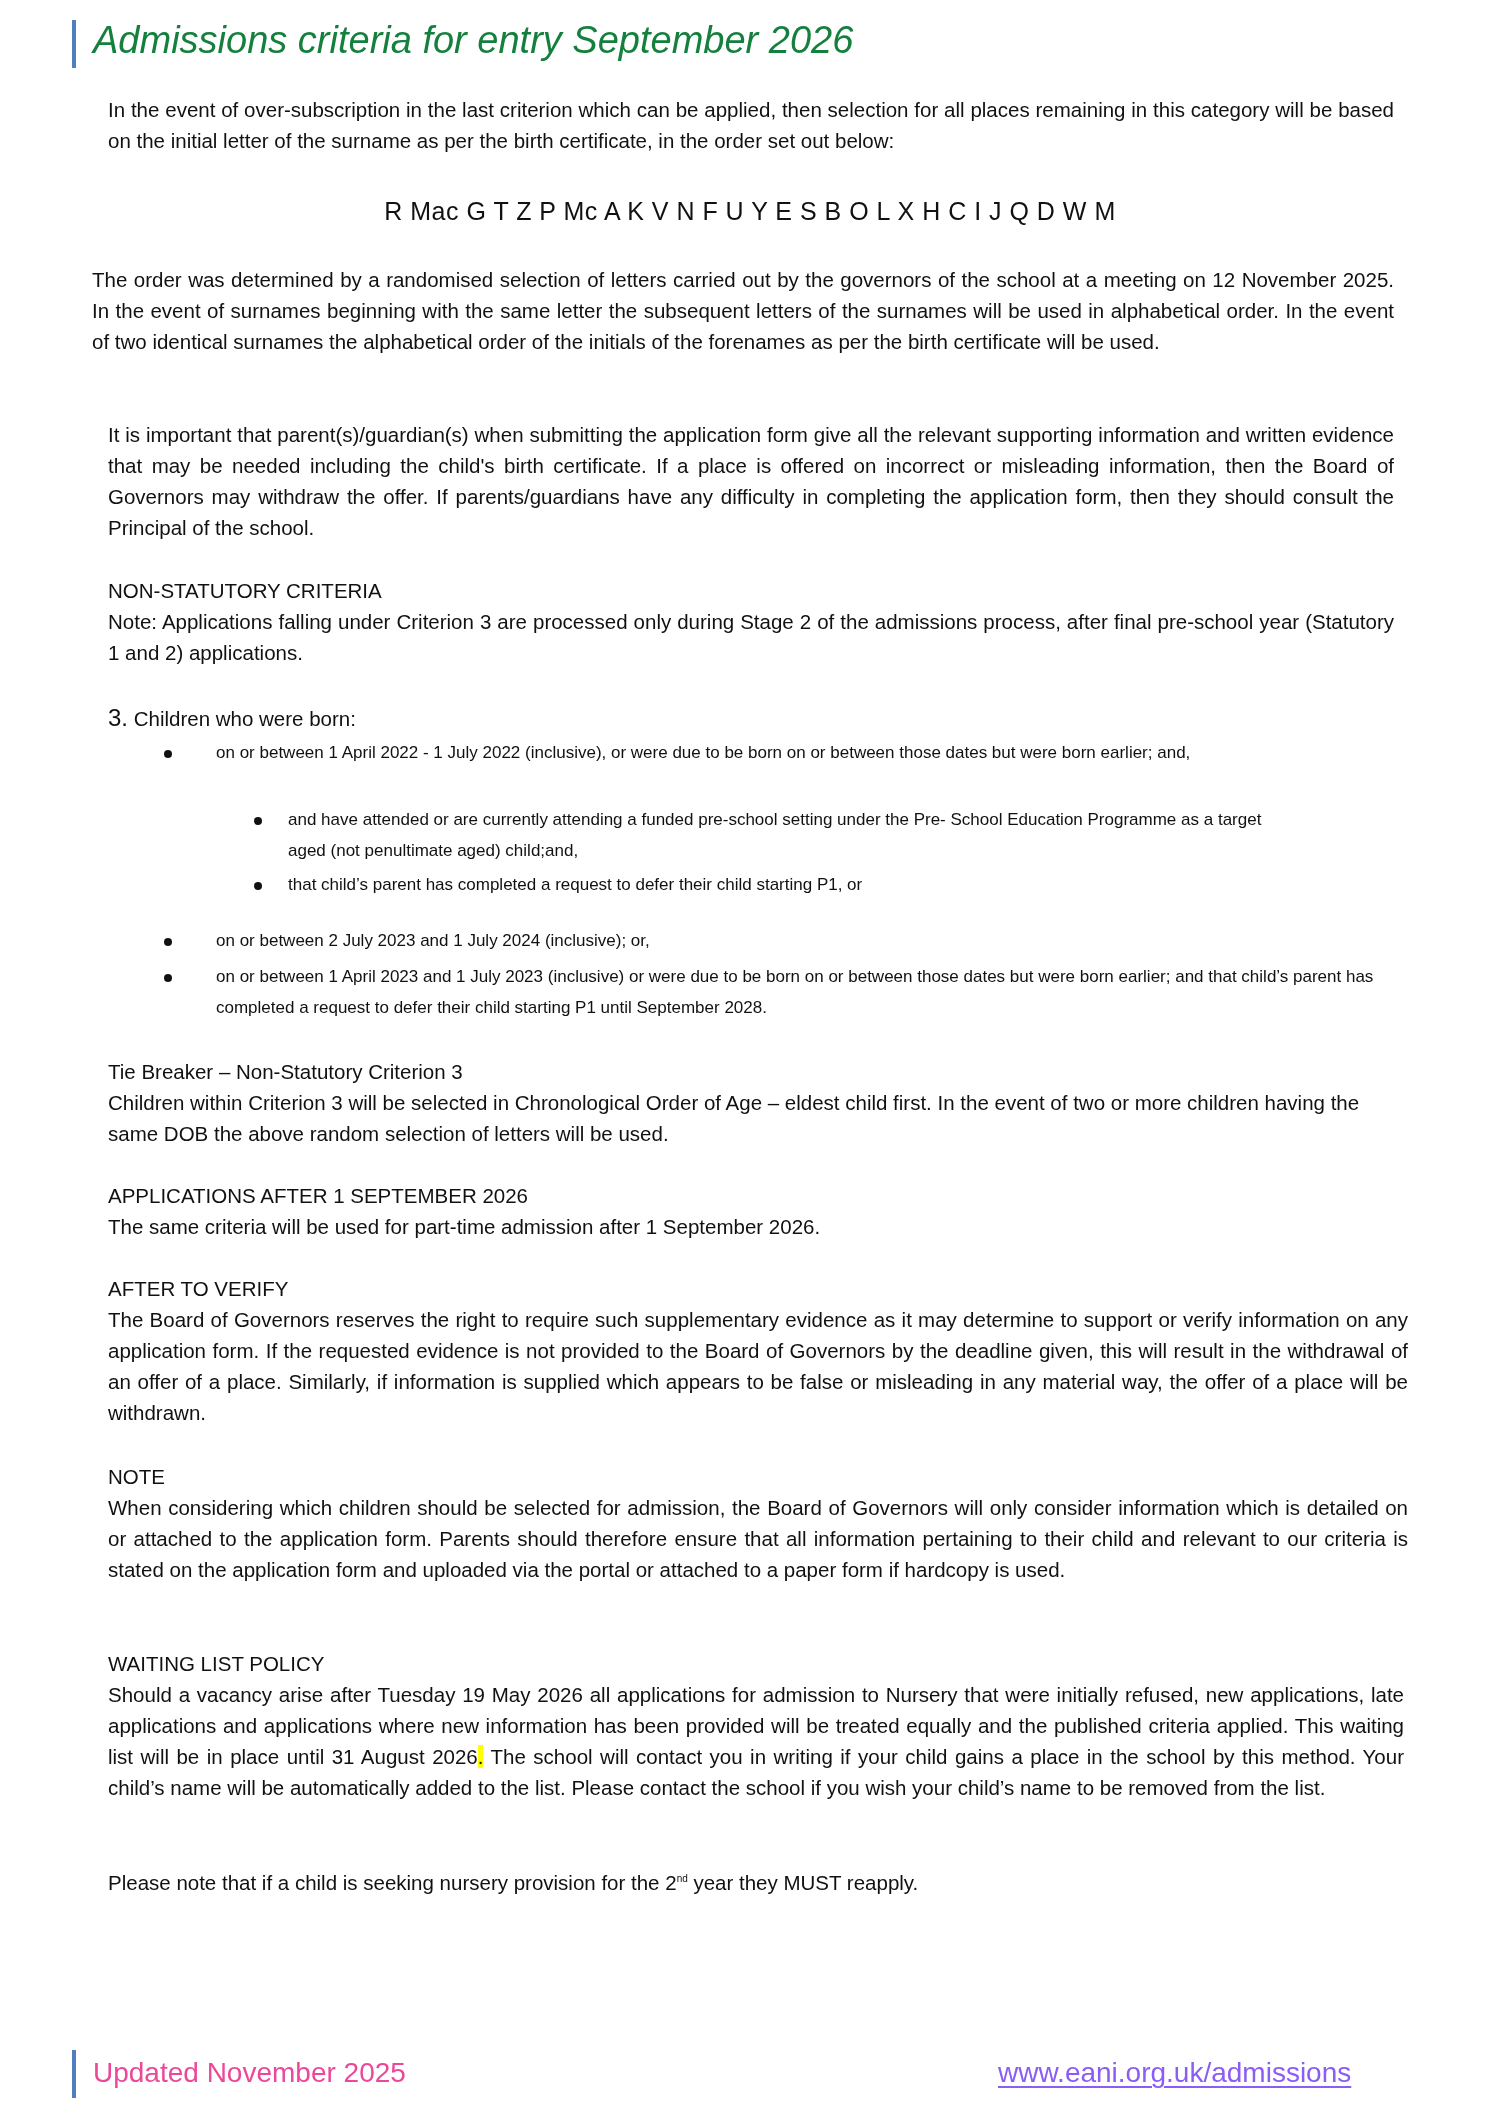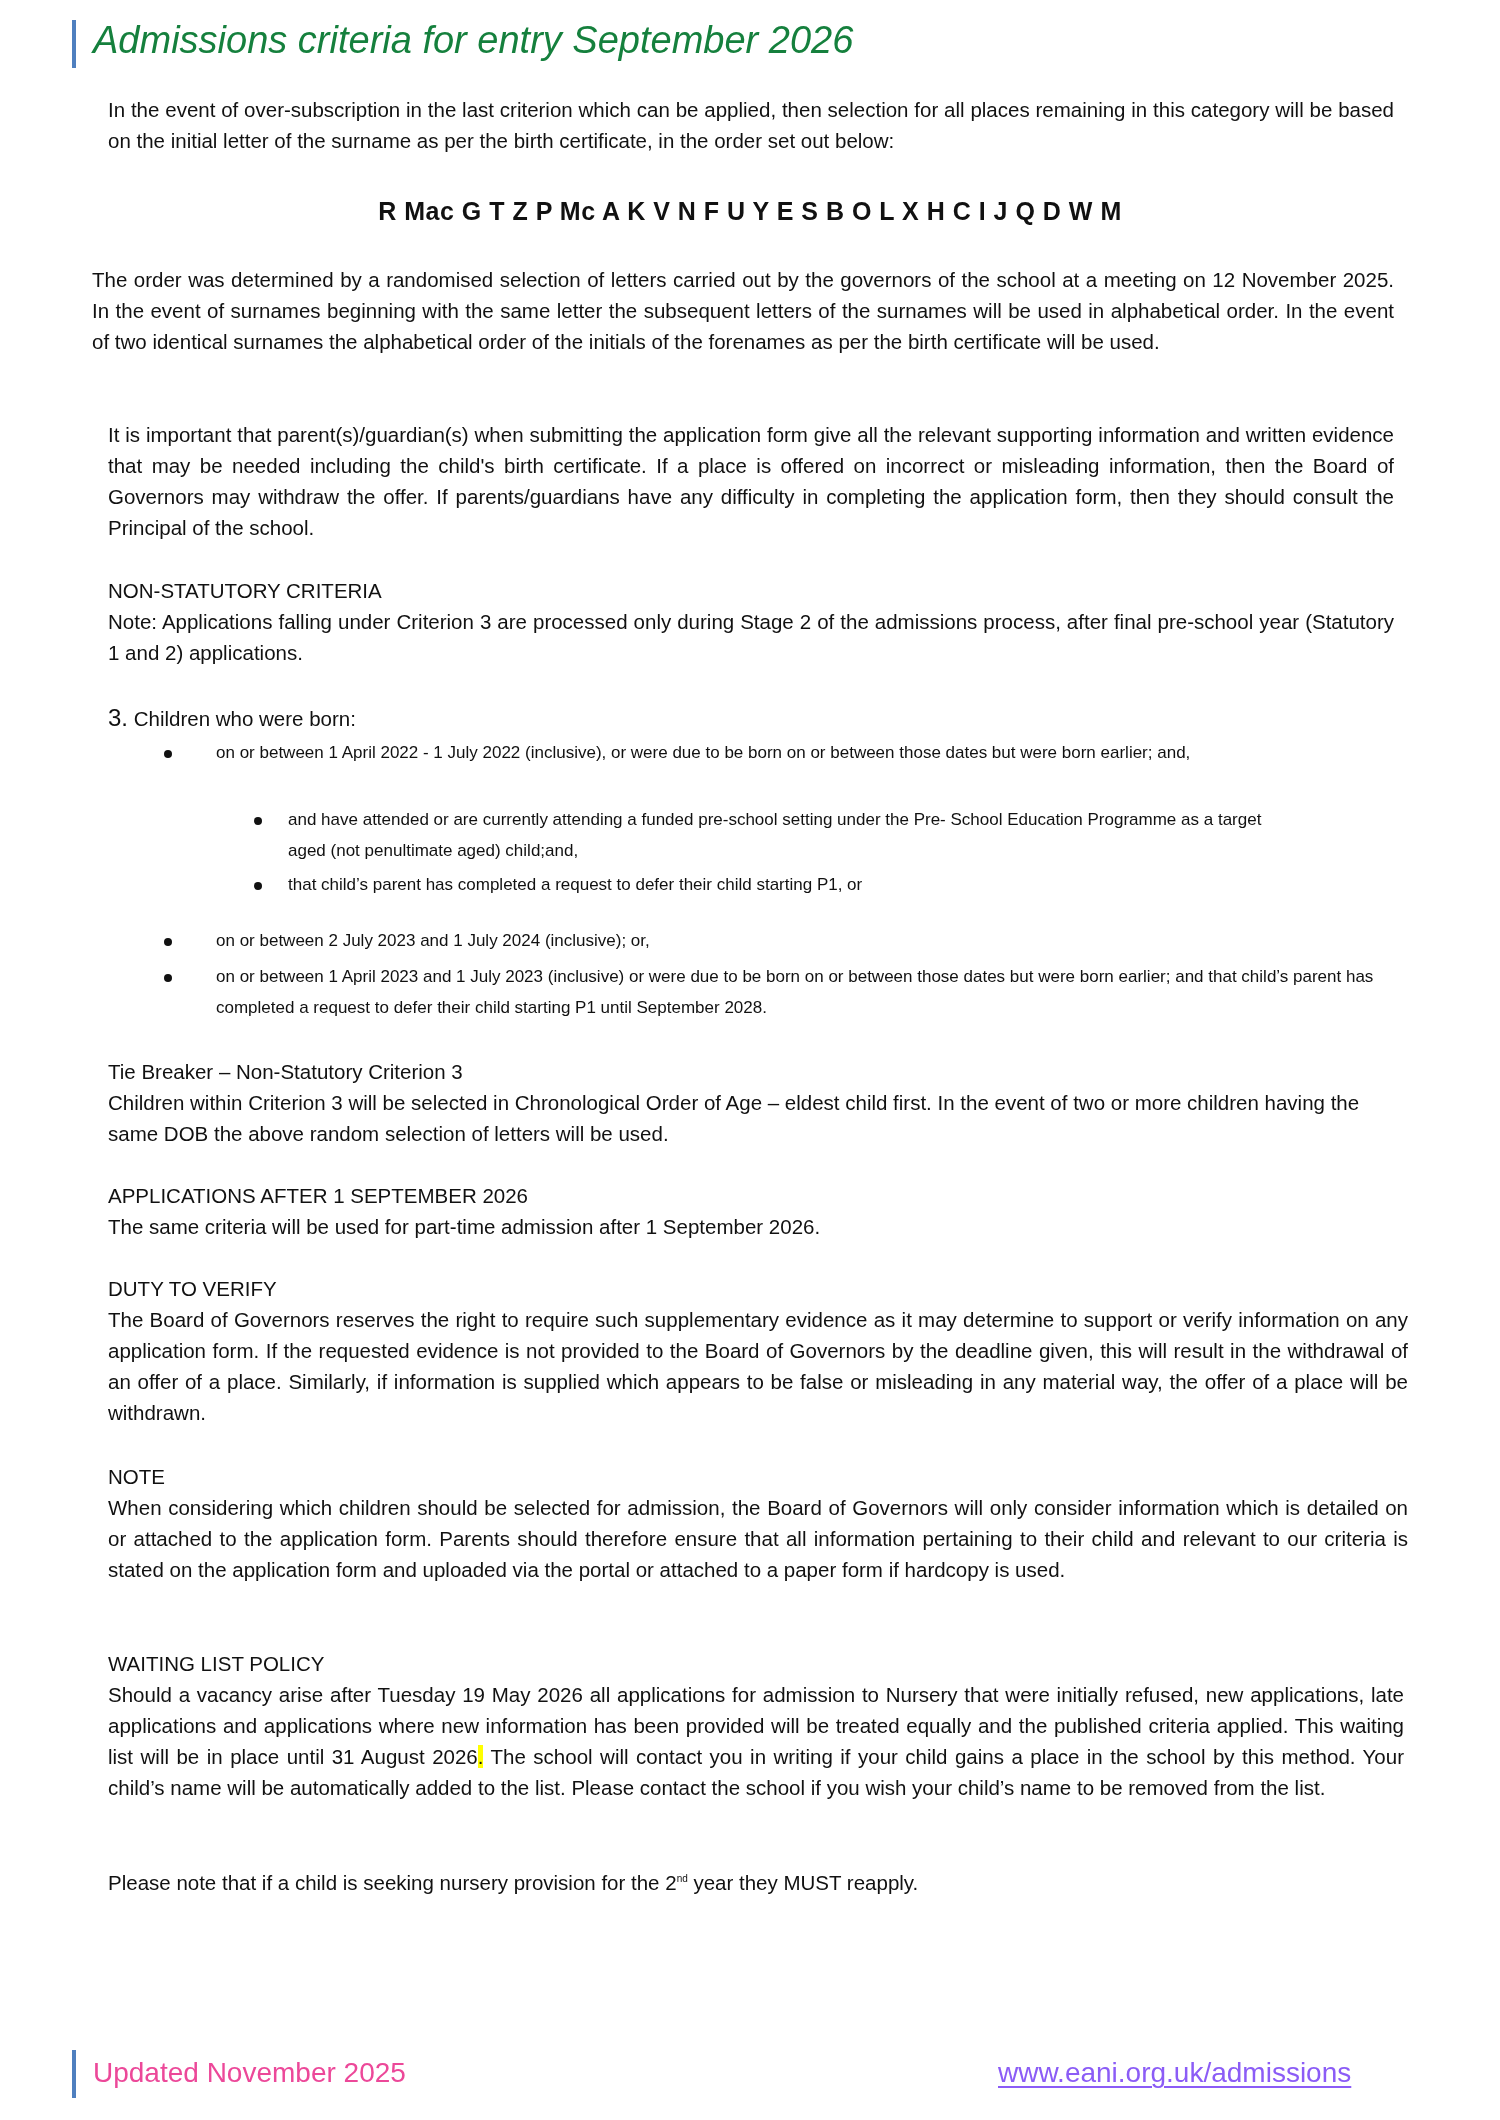--- a/index.html
+++ b/index.html
@@ -3,21 +3,21 @@
 <meta charset="utf-8">
 <style>
   html, body { margin: 0; padding: 0; background: #ffffff; }
   body { width: 1500px; height: 2120px; position: relative; overflow: hidden;
          font-family: "Liberation Sans", "DejaVu Sans", sans-serif; color: #111111; }
   .hdr-bar { position: absolute; left: 72px; top: 20px; width: 4px; height: 48px; background: #4f7fbf; }
   .hdr-title { position: absolute; left: 93px; top: 20px; font-size: 38px; color: #15803d; line-height: 40px; white-space: nowrap; font-style: italic; }
   .blk { position: absolute; font-size: 20.5px; line-height: 31px; }
   .just { text-align: justify; text-align-last: left; }
   .b { font-weight: normal; }
-  .letters { position: absolute; left: 0; width: 1500px; top: 193px; text-align: center; font-weight: bold; font-size: 25px; line-height: 36px; letter-spacing: 0.5px; }
+  .letters { position: absolute; left: 0; width: 1500px; top: 193px; text-align: center; font-weight: normal; font-size: 25px; line-height: 36px; letter-spacing: 0.5px; }
   .bullet-row { position: absolute; font-size: 17px; line-height: 31px; }
   .dot { position: absolute; width: 8px; height: 8px; border-radius: 50%; background: #111; }
   .hl { background: #ffff00; }
   sup { font-size: 10px; line-height: 0; vertical-align: 8px; }
   .ft-bar { position: absolute; left: 72px; top: 2050px; width: 4px; height: 48px; background: #4f7fbf; }
   .ft-left { position: absolute; left: 93px; top: 2055px; font-size: 28px; color: #ec4899; line-height: 36px; white-space: nowrap; }
   .ft-right { position: absolute; left: 998px; top: 2055px; font-size: 28px; color: #8b5cf6; line-height: 36px; text-decoration: underline; text-underline-offset: 4px; text-decoration-thickness: 2px; white-space: nowrap; cursor: pointer; }
 </style>
 </head>
 <body>
@@ -55,21 +55,21 @@
 
 <div class="dot" style="left:164px; top:974px;"></div>
 <div class="bullet-row" style="left:216px; top:961px; width:1180px;">on or between 1 April 2023 and 1 July 2023 (inclusive) or were due to be born on or between those dates but were born earlier; and that child’s parent has completed a request to defer their child starting P1 until September 2028.</div>
 
 <div class="blk b" style="left:108px; top:1056px; width:1300px;">Tie Breaker – Non-Statutory Criterion 3</div>
 <div class="blk" style="left:108px; top:1087px; width:1300px;">Children within Criterion 3 will be selected in Chronological Order of Age – eldest child first. In the event of two or more children having the same DOB the above random selection of letters will be used.</div>
 
 <div class="blk b" style="left:108px; top:1180px; width:1300px;">APPLICATIONS AFTER 1 SEPTEMBER 2026</div>
 <div class="blk" style="left:108px; top:1211px; width:1300px;">The same criteria will be used for part-time admission after 1 September 2026.</div>
 
-<div class="blk b" style="left:108px; top:1273px; width:1300px;">DUTY TO VERIFY</div>
+<div class="blk b" style="left:108px; top:1273px; width:1300px;">AFTER TO VERIFY</div>
 <div class="blk just" style="left:108px; top:1304px; width:1300px;">The Board of Governors reserves the right to require such supplementary evidence as it may determine to support or verify information on any application form. If the requested evidence is not provided to the Board of Governors by the deadline given, this will result in the withdrawal of an offer of a place. Similarly, if information is supplied which appears to be false or misleading in any material way, the offer of a place will be withdrawn.</div>
 
 <div class="blk b" style="left:108px; top:1461px; width:1300px;">NOTE</div>
 <div class="blk just" style="left:108px; top:1492px; width:1300px;">When considering which children should be selected for admission, the Board of Governors will only consider information which is detailed on or attached to the application form. Parents should therefore ensure that all information pertaining to their child and relevant to our criteria is stated on the application form and uploaded via the portal or attached to a paper form if hardcopy is used.</div>
 
 <div class="blk b" style="left:108px; top:1648px; width:1300px;">WAITING LIST POLICY</div>
 <div class="blk just" style="left:108px; top:1679px; width:1296px;"><span>Should a vacancy arise after Tuesday 19 May 2026 all applications for admission to Nursery that were initially refused, new applications, late applications and applications where new information has been provided will be treated equally and the published criteria applied. This waiting list will be in place until 31 August 2026</span><span class="hl">.</span><span> The school will contact you in writing if your child gains a place in the school by this method. Your child’s name will be automatically added to the list. Please contact the school if you wish your child’s name to be removed from the list.</span></div>
 
 <div class="blk b" style="left:108px; top:1867px; width:1300px;"><span>Please note that if a child is seeking nursery provision for the 2</span><sup>nd</sup><span> year they MUST reapply.</span></div>
 

